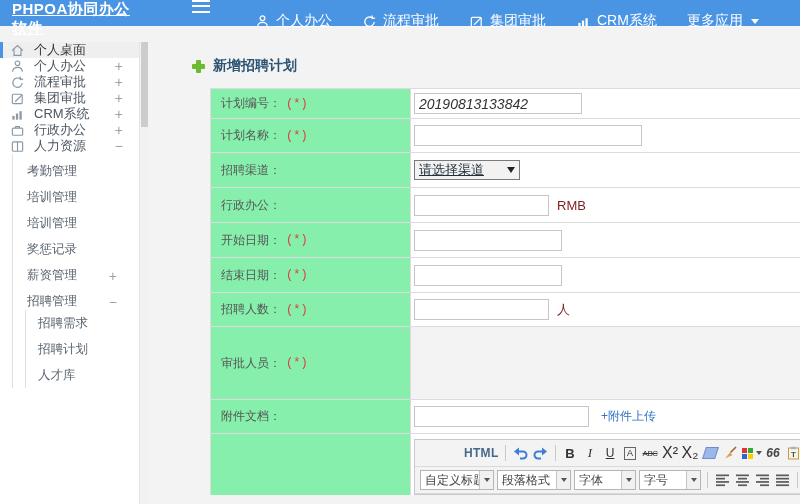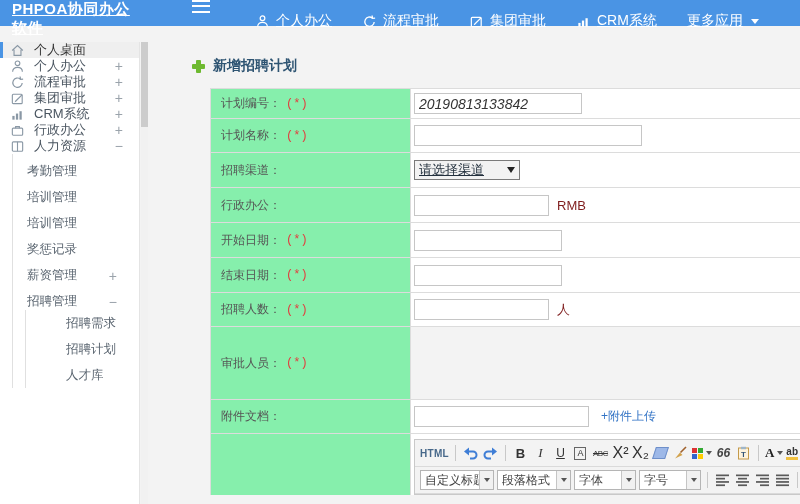--- a/index.html
+++ b/index.html
@@ -23,21 +23,21 @@
   .sidebar { position:absolute; top:42px; left:0; bottom:0; width:140px; background:#fff;
              border-right:1px solid #e4e4e4; }
   .side-item { display:flex; align-items:center; height:16px; padding-left:10px; font-size:13px;
                color:#4a5560; cursor:pointer; }
   .side-item.active { background:#efefef; border-left:3px solid #4a94e4; padding-left:7px; color:#333; }
   .sicon { width:15px; height:15px; margin-right:9px; display:inline-flex; }
   .expand { margin-left:auto; padding-right:16px; color:#9aa3ab; font-size:14px; cursor:pointer; }
   .lvl2-wrap { margin-left:12px; border-left:1px solid #e0e0e0; }
   .lvl2 { display:flex; align-items:flex-end; height:26px; padding-left:14px; font-size:12.5px; color:#5a6570; cursor:pointer; }
   .lvl2 .expand { padding-right:22px; }
-  .lvl3-wrap { margin-left:12px; border-left:1px solid #e0e0e0;padding-left:28px; }
+  .lvl3-wrap { margin-left:12px; border-left:1px solid #e0e0e0; }
   .lvl3 { display:flex; align-items:center; height:26px; padding-left:12px; font-size:12.5px; color:#5a6570; cursor:pointer; }
 
   
   .scrolltrack { position:absolute; top:42px; left:141px; width:7px; bottom:0; background:#f1f1f1; }
   .scrollthumb { width:7px; height:85px; background:#cccccc; }
 
   
   .main { position:absolute; top:42px; left:148px; right:0; bottom:0; background:#f3f3f3; overflow:hidden; }
   .page-title { display:flex; align-items:center; gap:8px; margin:15px 0 0 44px;
                 font-size:14px; font-weight:bold; color:#2e5472; }
@@ -73,21 +73,21 @@
 
   
   .frow.editor-row { border-bottom:none; flex:1; }
   .editor-row .cell-f { align-items:flex-start; padding-top:5px; }
   .editor { width:452px; border:1px solid #c9c9c9; background:#fff; }
   .tb { display:flex; align-items:center; background:#f3f3f3; border-bottom:1px solid #dadada;
         height:27px; padding:0 5px; gap:3px; white-space:nowrap; overflow:hidden; }
   .tbtn { display:inline-flex; align-items:center; justify-content:center; min-width:17px; height:20px;
           font-size:12px; color:#333; cursor:pointer; border-radius:2px; }
   .sep { width:1px; height:16px; background:#c8c8c8; margin:0 3px; flex-shrink:0; }
-  .src { font-size:10px; font-weight:bold; color:#47688a; letter-spacing:.3px; }
+  .src { font-size:12px; font-weight:bold; color:#47688a; letter-spacing:.3px;margin-left:44px; }
   .b { font-weight:bold; font-size:13px; }
   .i { font-style:italic; font-family:"Liberation Serif",serif; font-size:13px; }
   .u { text-decoration:underline; font-size:12px; }
   .boxa { border:1px solid #666; font-size:9px; padding:0 2px; line-height:11px; }
   .abc { font-size:8px; text-decoration:line-through; letter-spacing:-0.5px; }
   .supsub { font-size:16px; }
   .q66 { font-weight:bold; font-style:italic; font-size:12px; color:#444; }
   .fcA { font-family:"Liberation Serif",serif; font-weight:bold; font-size:13px; color:#222; }
   .hl { font-size:10px; font-weight:bold; color:#333; border-bottom:3px solid #f0c040; line-height:10px; }
   .mini-car { width:0; height:0; border-left:3px solid transparent; border-right:3px solid transparent;

